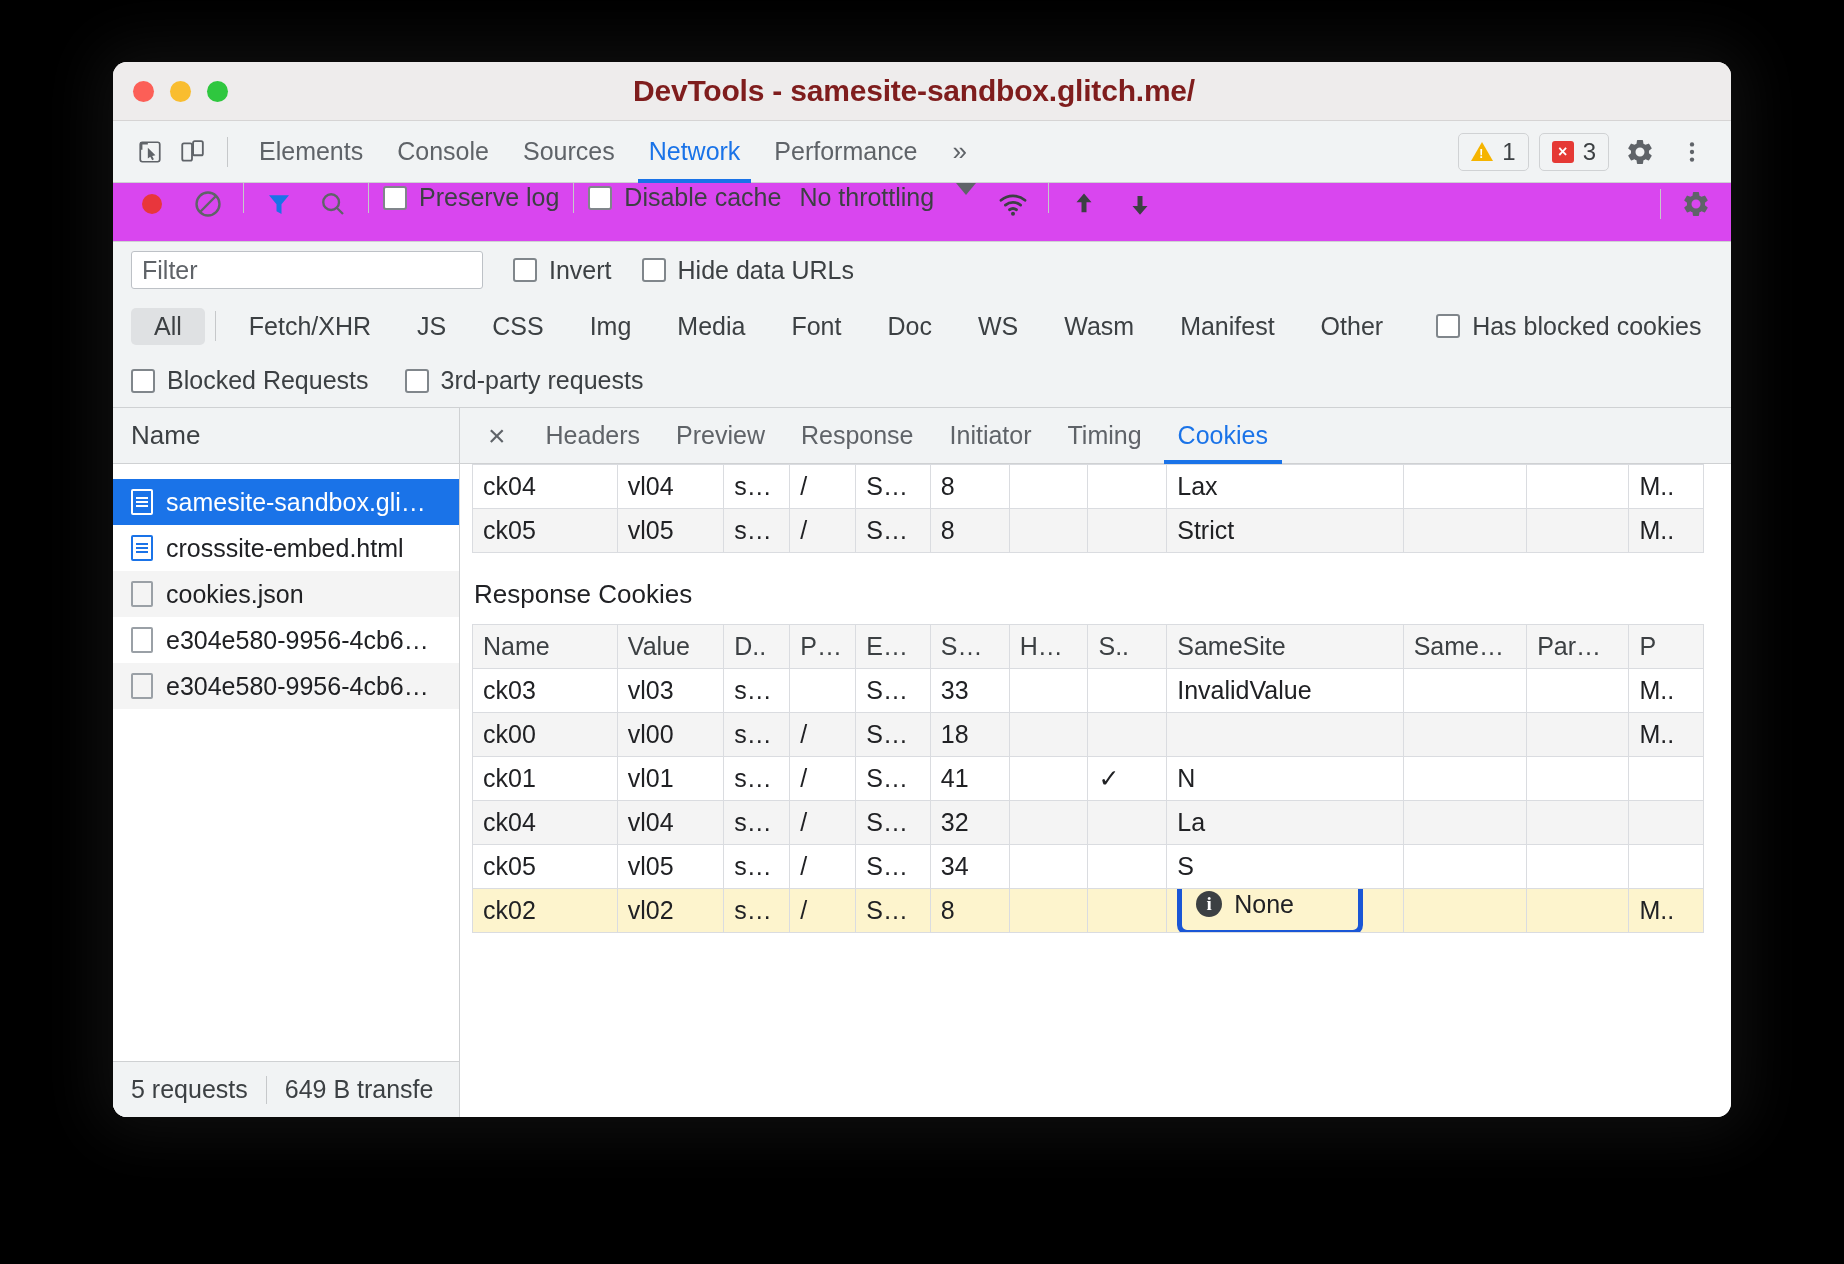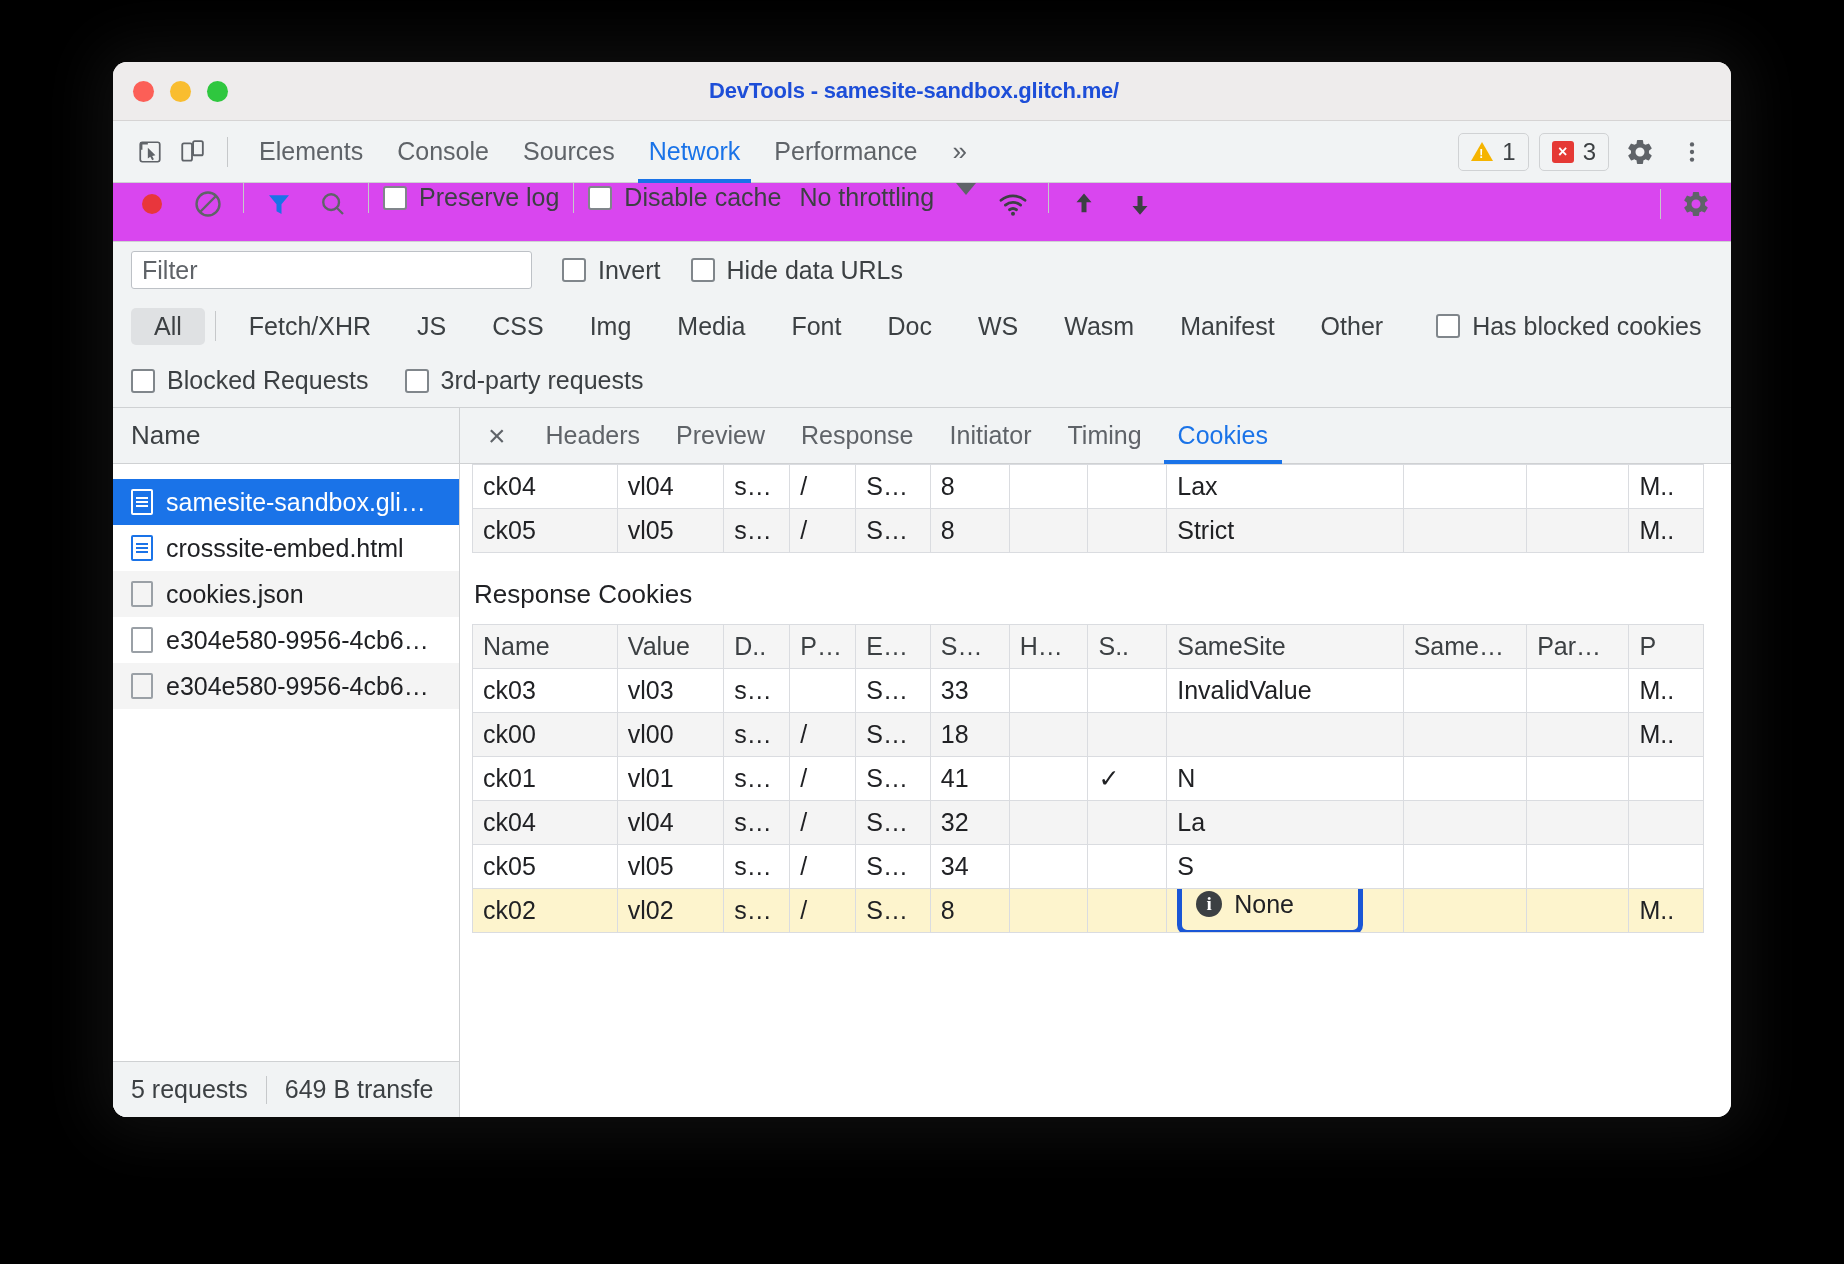--- a/index.html
+++ b/index.html
@@ -29,21 +29,21 @@
     background:#eeecec;
     border-bottom:1px solid #d6d4d4;
     display:flex; align-items:center;
     position:relative;
   }
   .lights { display:flex; gap:16px; margin-left:20px; }
   .light { width:21px; height:21px; border-radius:50%; }
   .l-red{background:#fc5f57;} .l-yellow{background:#f9bd2f;} .l-green{background:#2fc73f;}
   #win-title {
     position:absolute; left:0; right:16px; text-align:center;
-    font-size:22px; font-weight:bold; color:#1d4ed8;
+    font-size:30px; font-weight:bold; color:#7f1d1d;
     letter-spacing:-0.2px;
   }
 
   
   #tabbar {
     height:62px; flex:0 0 62px;
     background:#f1f3f4;
     border-bottom:1px solid #cfd1d3;
     display:flex; align-items:center;
     padding:0 14px 0 16px;
@@ -89,21 +89,21 @@
   .caret { width:0;height:0;border-left:10px solid transparent;border-right:10px solid transparent;border-top:12px solid #5f6368; margin-left:22px;}
 
   
   #filterbar {
     height:56px; flex:0 0 56px;
     background:#f1f3f4;
     display:flex; align-items:center;
     padding:0 18px;
   }
   #filter-input {
-    width:401px; height:38px;
+    width:352px; height:38px;
     border:1px solid #bdc1c6; border-radius:3px; background:#fff;
     font-size:25px; color:#3c4043; padding:0 10px;
     font-family:"Liberation Sans", sans-serif;
   }
   #filter-input::placeholder{ color:#5f6368; }
   #filterbar .cbl { margin-left:30px; }
 
   
   #chiprow {
     height:56px; flex:0 0 56px;

